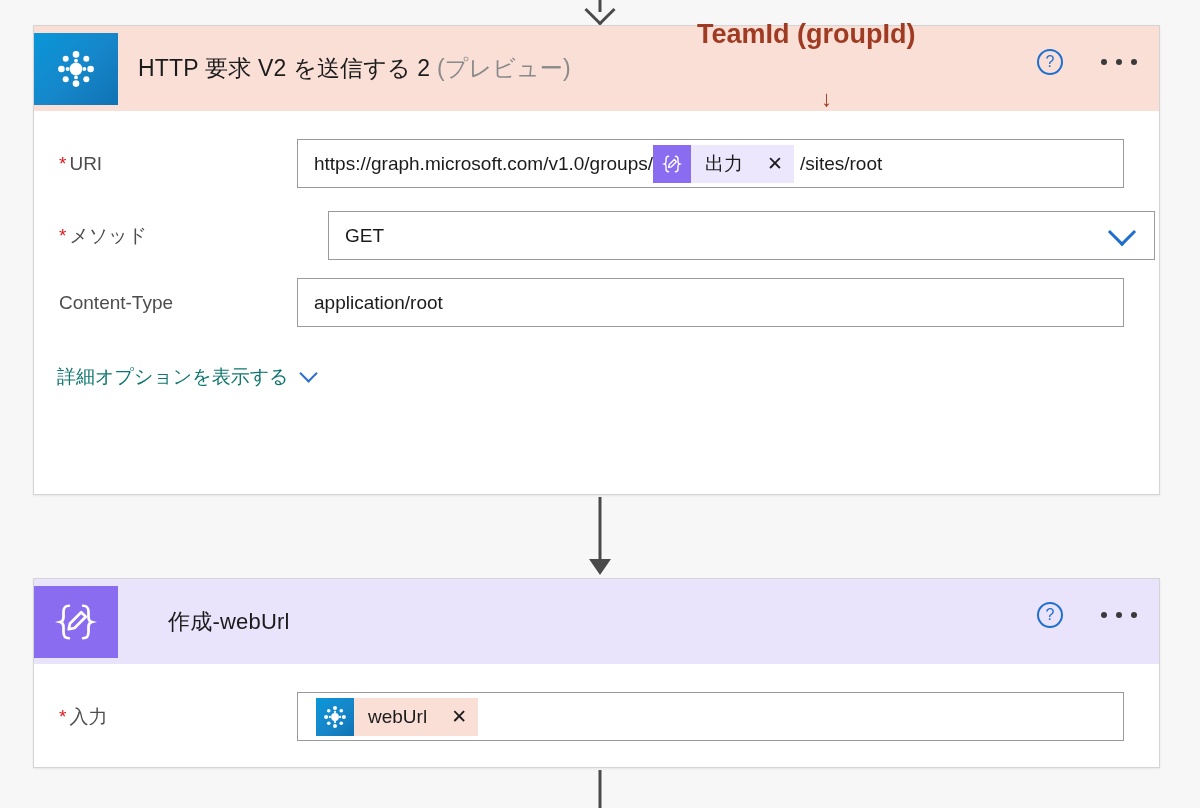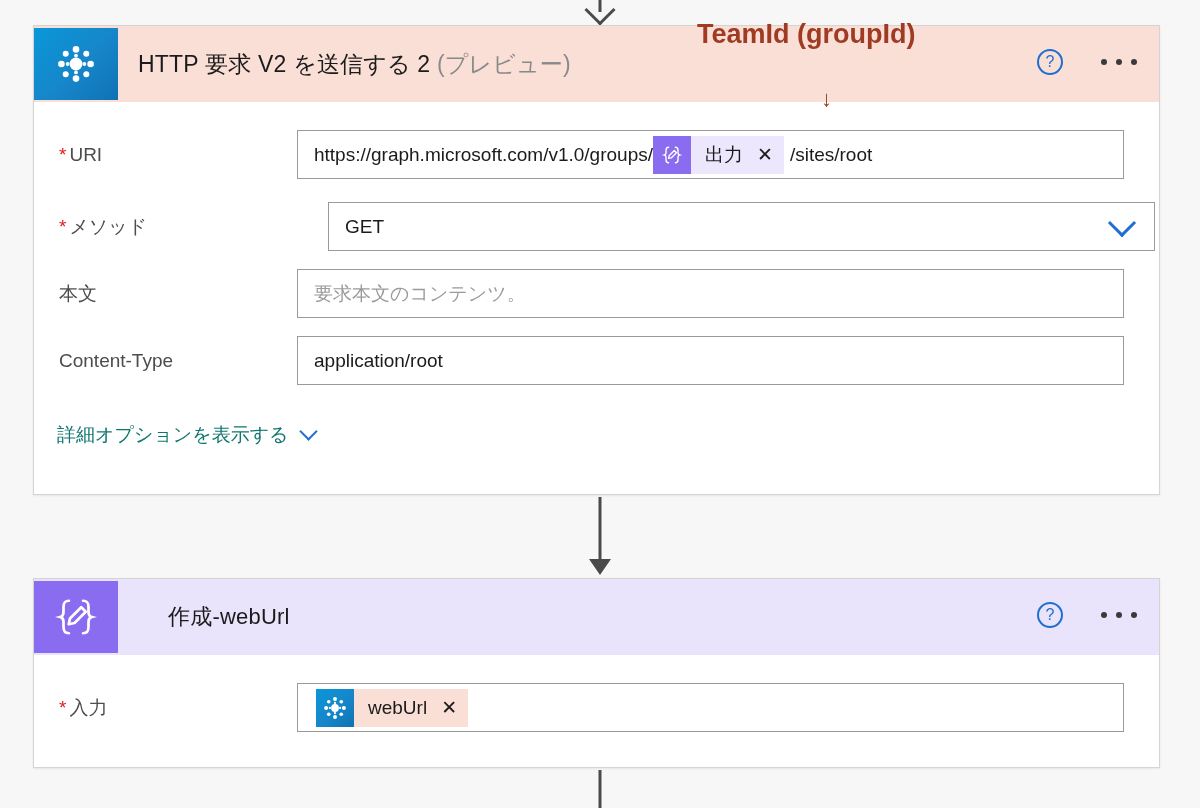--- a/index.html
+++ b/index.html
@@ -38,21 +38,21 @@
 
   
   .card {
     position: absolute;
     background: #ffffff;
     border: 1px solid #d4d4d4;
     box-shadow: 0 1px 2px rgba(0,0,0,.07);
   }
   .card-head {
     display: flex; align-items: center;
-    height: 76px;
+    height: 85px;
     position: relative;
   }
   .card-head.http { background: #fadfd7; }
   .card-head.compose { background: #e9e4fb; gap: 30px; }
 
   .conn-icon {
     width: 84px; height: 72px;
     flex: 0 0 84px;
     display: flex; align-items: center; justify-content: center;
   }
@@ -125,21 +125,21 @@
   .token .tok-icon {
     width: 38px; height: 38px;
     display: flex; align-items: center; justify-content: center;
     color: #fff;
   }
   .token .tok-icon.compose { background: #8a6cf0; }
   .token .tok-icon.http {
     background: linear-gradient(135deg, #0a97d9 0%, #1686c9 55%, #0f72b4 100%);
   }
   .token .tok-body {
-    display: flex; align-items: center; gap: 14px;
+    display: flex; align-items: center; gap: 24px;
     height: 38px; padding: 0 11px 0 14px;
     font-size: 19px; color: #1b1b1b;
   }
   .token .tok-body.compose { background: #ece7fd; }
   .token .tok-body.http { background: #fadfd7; }
   .token .tok-x {
     font-size: 19px; color: #1b1b1b; cursor: pointer;
     line-height: 1;
   }
   .uri-tail { margin-left: 6px; white-space: nowrap; }
@@ -244,28 +244,20 @@
       <div class="row" style="margin-top:23px;gap:31px;">
         <div class="row-label" style="padding-top:15px;">
           <span class="req">*</span><span>メソッド</span>
         </div>
         <div class="field">
           <span>GET</span>
           <span class="chev"></span>
         </div>
       </div>
 
-      <div class="row" style="margin-top:18px;">
-        <div class="row-label" style="padding-top:15px;">
-          <span>本文</span>
-        </div>
-        <div class="field placeholder">
-          <span>要求本文のコンテンツ。</span>
-        </div>
-      </div>
 
       <div class="row" style="margin-top:18px;">
         <div class="row-label" style="padding-top:15px;">
           <span>Content-Type</span>
         </div>
         <div class="field">
           <span>application/root</span>
         </div>
       </div>
 

